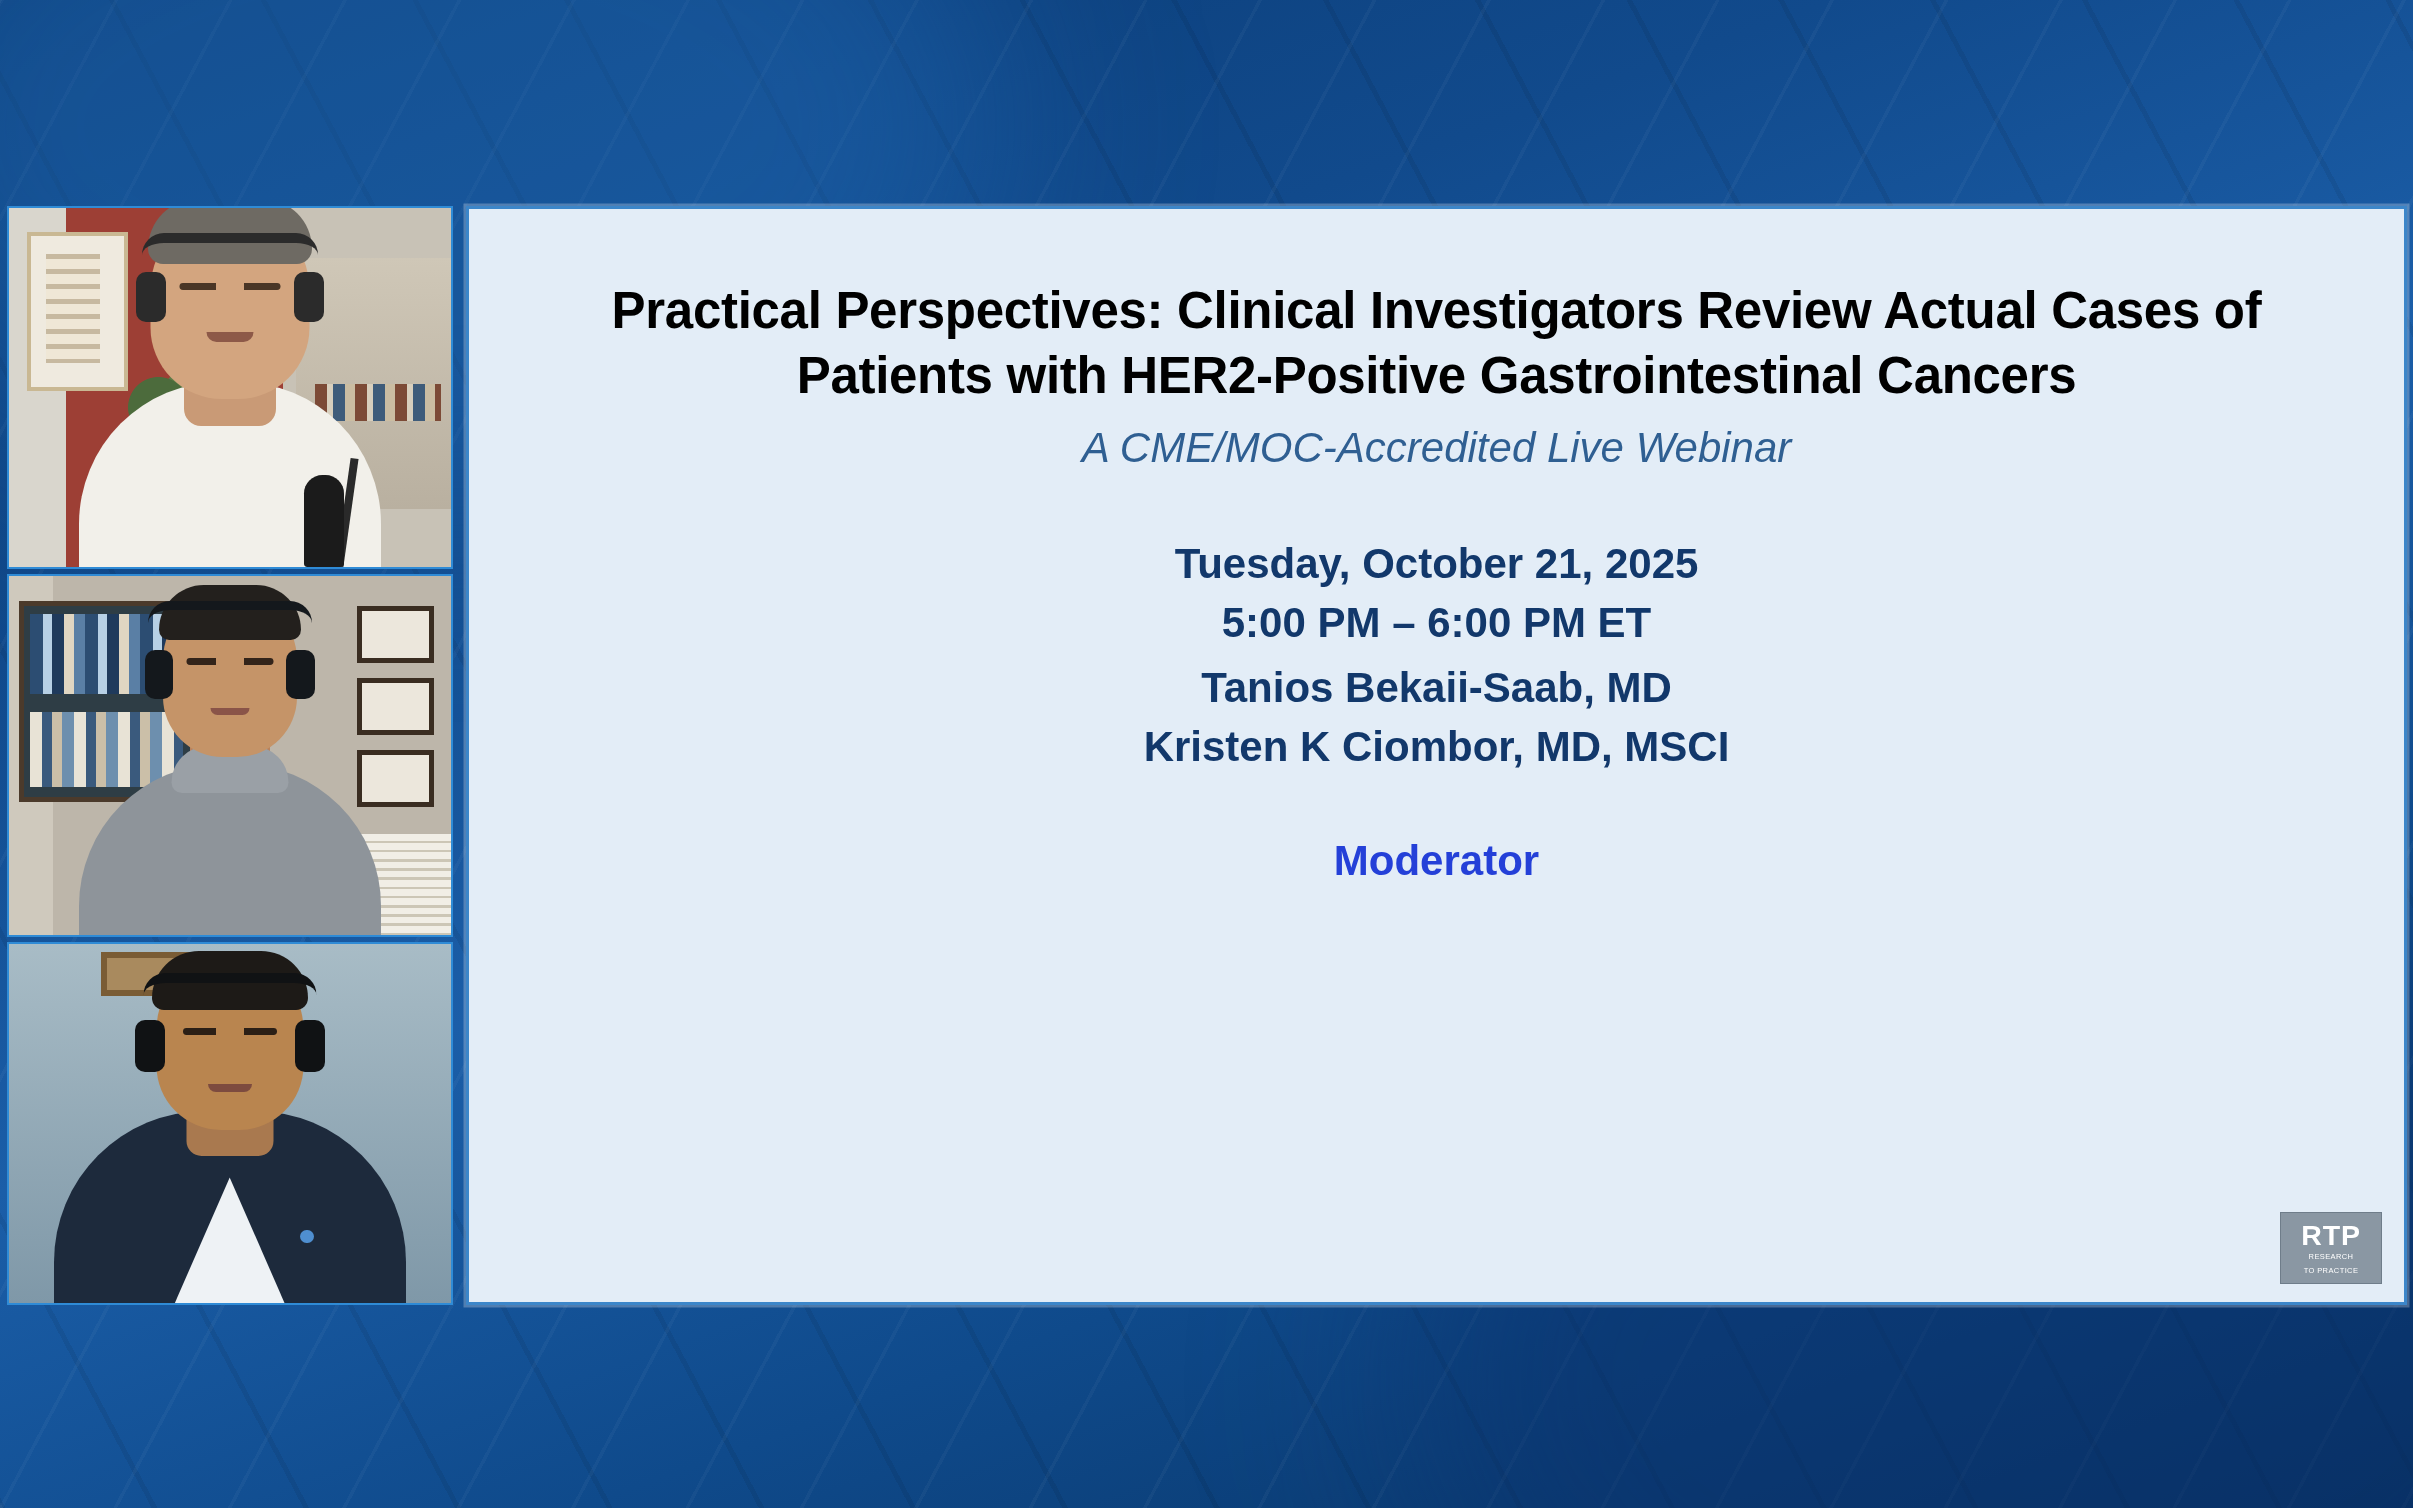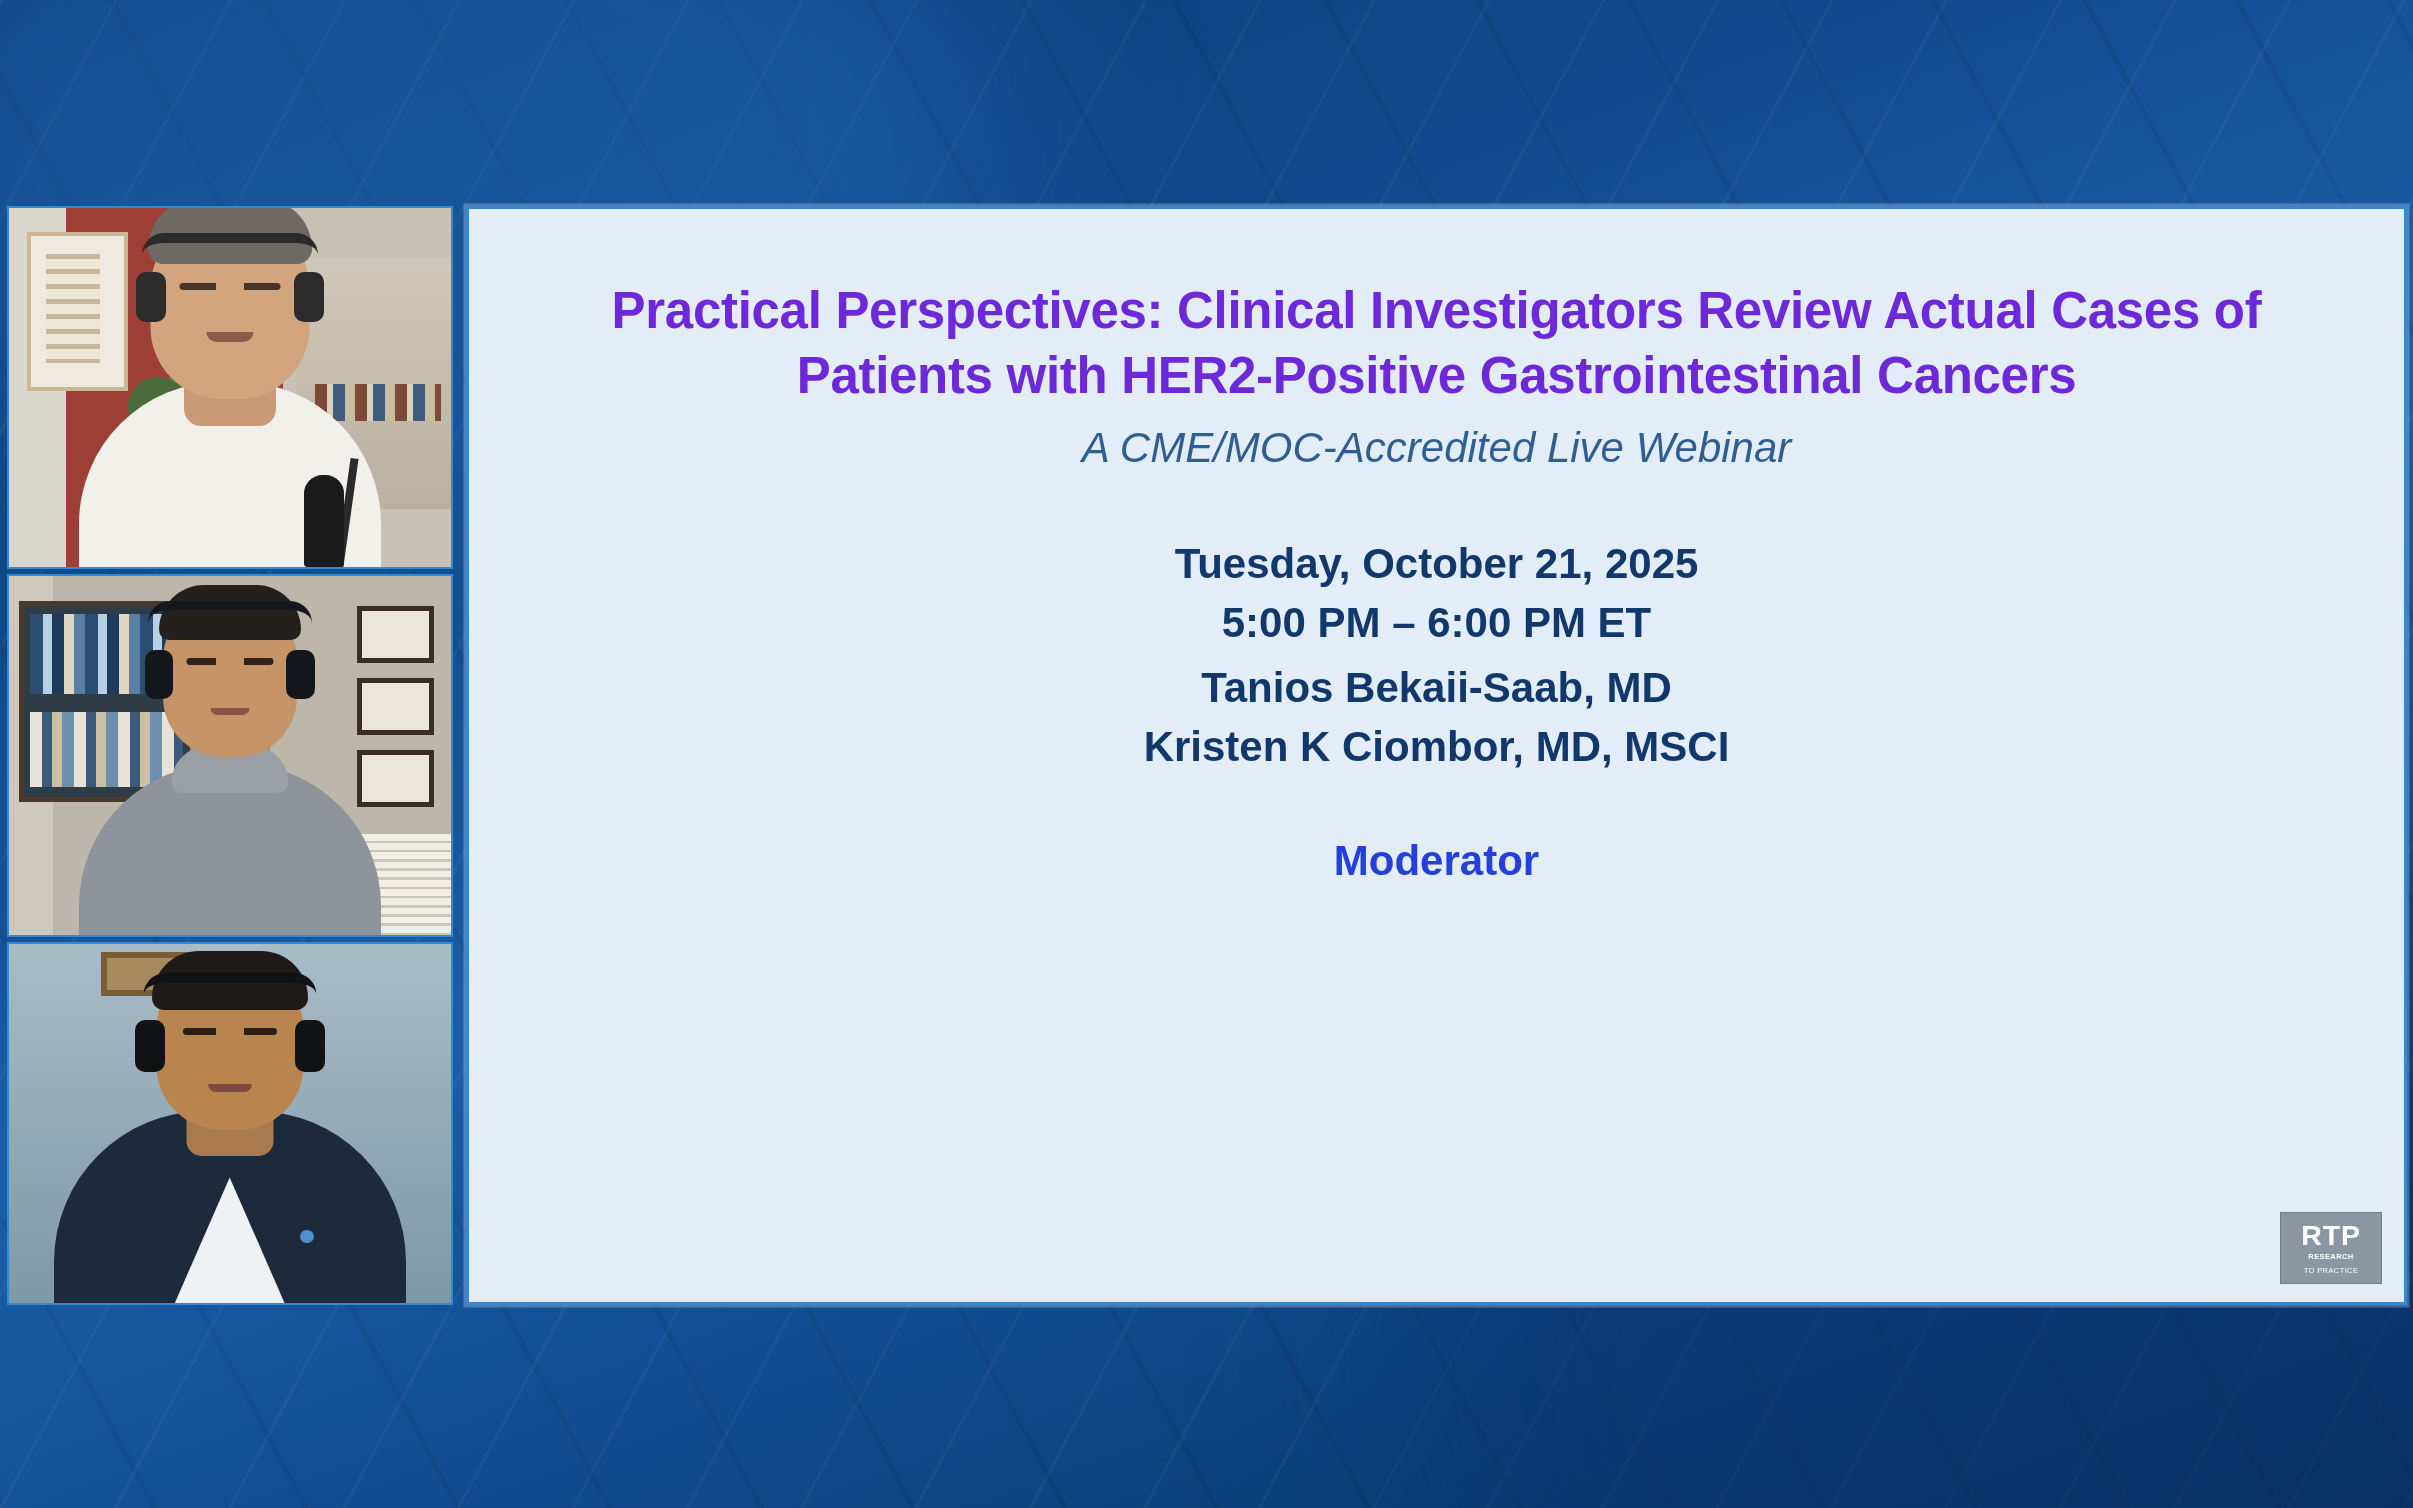--- a/index.html
+++ b/index.html
@@ -232,21 +232,21 @@
     z-index: 4;
   }
   .slide-inner {
     position: relative;
     width: 100%;
     height: 100%;
     padding: 47px 50px;
     text-align: center;
   }
   #slide-title {
-    color: #6d28d9;
+    color: #000000;
     font-weight: bold;
     font-size: 51px;
     line-height: 1.28;
     letter-spacing: -0.3px;
     margin-top: 22px;
   }
   #slide-subtitle {
     color: #2f5f92;
     font-style: italic;
     font-size: 42px;
@@ -284,21 +284,21 @@
     background: #8a97a3;
     border: 1.7px solid #6f7d8a;
     color: #ffffff;
     display: flex;
     flex-direction: column;
     align-items: center;
     justify-content: center;
     line-height: 1;
   }
   #logo .big { font-size: 28.5px; font-weight: bold; letter-spacing: 0.8px; }
-  #logo .small { font-size: 7.5px; letter-spacing: 0.4px; margin-top: 4.2px; font-weight: bold; }
+  #logo .small { font-size: 7.5px; letter-spacing: 0.4px; margin-top: 4.2px; }
   #logo .small2 { font-size: 7.5px; letter-spacing: 0.4px; margin-top: 6px; }
 </style>
 </head>
 <body>
 
 <div id="stage">
   <div class="glow a"></div>
   <div class="glow b"></div>
 
   <div id="participants">

